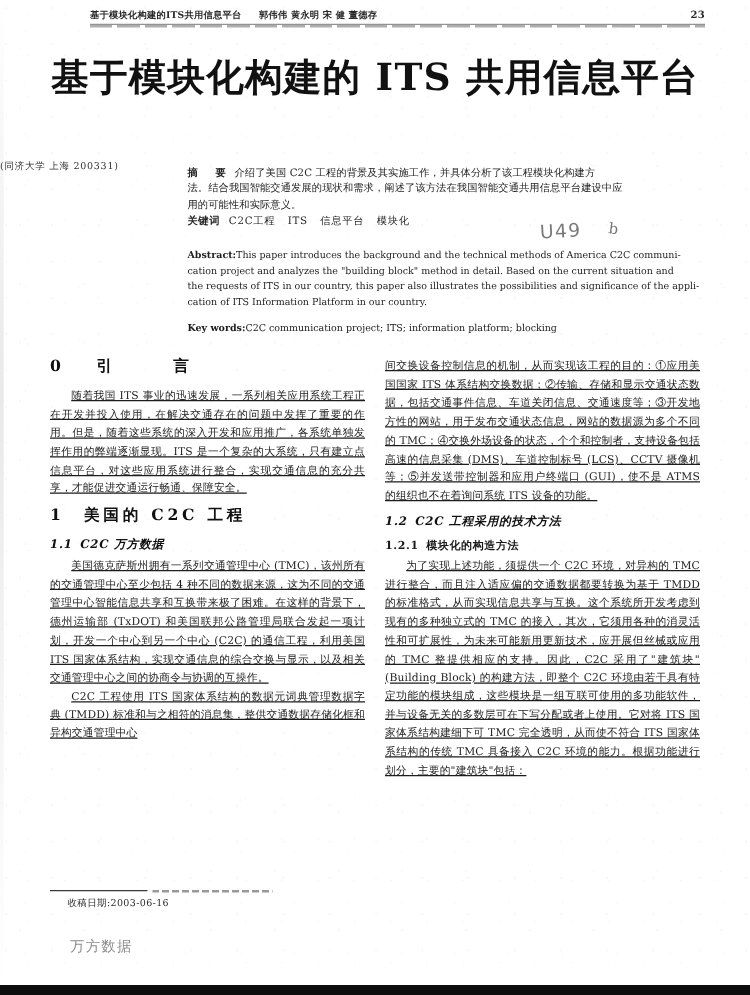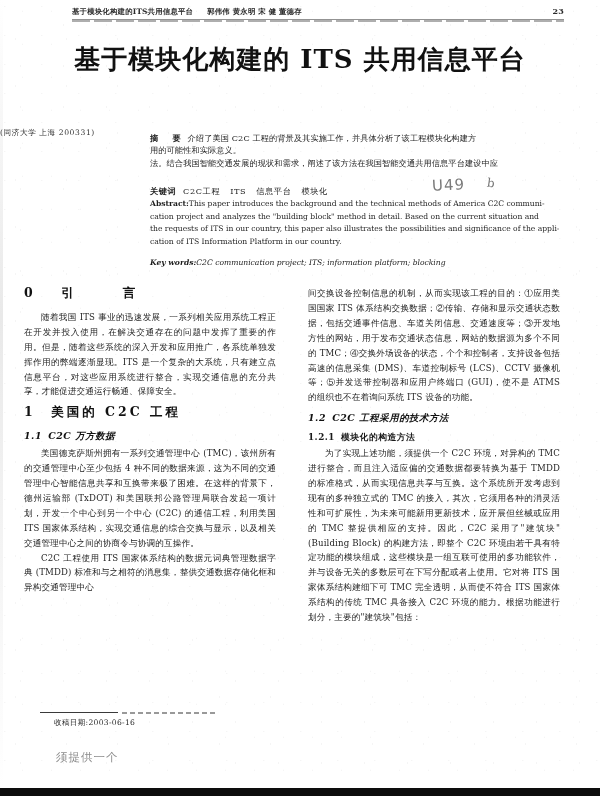--- a/index.html
+++ b/index.html
@@ -52,21 +52,21 @@
       #9a9a9a 0 18px, transparent 18px 22px);
     opacity: .8;
   }
 
   
   .doc-title {
     position: absolute;
     left: 0; right: 0;
     top: 42px;
     text-align: center;
-    font-size: 26px;
+    font-size: 30px;
     font-weight: 700;
     letter-spacing: 1px;
     font-family: "DejaVu Serif", "Liberation Serif", serif;
     color: #111;
   }
   .authors {
     position: absolute;
     left: 0; right: 0;
     top: 88px;
     text-align: center;
@@ -101,21 +101,21 @@
     color: #242424;
     filter: blur(.3px);
     white-space: nowrap;
   }
   .abs-lbl {
     font-weight: 700;
     letter-spacing: 3px;
     margin-right: 4px;
   }
   .kw-line {
-    margin-top: 17px;
+    margin-top: 2px;
     font-size: 8.2px;
     letter-spacing: .6px;
     color: #242424;
     filter: blur(.3px);
   }
   .kw-line .kw-lbl { font-weight: 700; letter-spacing:.5px; margin-right: 7px;}
   .kw-line .kw-item { margin-right: 10px; }
 
   .en-block {
     position: absolute;
@@ -128,21 +128,20 @@
     line-height: 12.6px;
     color: #1f1f1f;
     filter: blur(.32px);
     text-align: justify;
   }
   .en-line b { font-weight: 700; }
   .en-kw {
     margin-top: 10px;
     font-size: 7.6px;
     filter: blur(.32px);
-    font-style: italic;
   }
 
   
   .handwrite {
     position: absolute;
     top: 176px;
     left: 432px;
     font-family: "DejaVu Sans", sans-serif;
     font-size: 15px;
     color: #555;
@@ -163,21 +162,21 @@
 
   
   .col {
     position: absolute;
     top: 286px;
     width: 252px;
     font-size: 8.6px;
     line-height: 14.9px;
     color: #1d1d1d;
   }
-  .col-left  { left: 24px; }
+  .col-left  { left: 40px; }
   .col-right { left: 308px; }
 
   .h1 {
     font-size: 12.5px;
     font-weight: 700;
     letter-spacing: 3px;
     margin: 0 0 9px 0;
     color: #111;
   }
   .h1.spaced { letter-spacing: 8px; }
@@ -196,20 +195,21 @@
     margin: 4px 0 1px 0;
     color: #1a1a1a;
   }
   .h2 .num, .h3 .num { margin-right: 6px; }
   p.para {
     margin: 0;
     text-indent: 17px;
     text-align: justify;
     filter: blur(.2px);
     letter-spacing: .15px;
+    text-decoration: underline;
   }
   p.para.cont { text-indent: 0; }
   .gap { height: 6px; }
 
   
   .footnote-rule {
     position: absolute;
     left: 40px;
     top: 712px;
     width: 78px;
@@ -282,22 +282,22 @@
     <span class="rh-page">23</span>
   </div>
   <div class="header-rule"></div>
   <div class="header-rule dashed"></div>
 
   <div class="doc-title">基于模块化构建的 ITS 共用信息平台</div>
   <div class="affiliation">(同济大学  上海 200331)</div>
 
   <div class="abstract-block">
     <div class="abs-line"><span class="abs-lbl">摘　要</span><span>介绍了美国 C2C 工程的背景及其实施工作，并具体分析了该工程模块化构建方</span></div>
+    <div class="abs-line">法。结合我国智能交通发展的现状和需求，阐述了该方法在我国智能交通共用信息平台建设中应</div>
     <div class="abs-line">用的可能性和实际意义。</div>
-    <div class="abs-line">法。结合我国智能交通发展的现状和需求，阐述了该方法在我国智能交通共用信息平台建设中应</div>
     <div class="kw-line">
       <span class="kw-lbl">关键词</span><span class="kw-item">C2C工程</span><span class="kw-item">ITS</span><span class="kw-item">信息平台</span><span class="kw-item">模块化</span>
     </div>
   </div>
 
   <div class="handwrite">U49</div>
   <div class="handwrite-2">b</div>
 
   <div class="en-block">
     <div class="en-line"><b>Abstract:</b><span>This paper introduces the background and the technical methods of America C2C communi-</span></div>
@@ -321,17 +321,17 @@
     <p class="para cont">间交换设备控制信息的机制，从而实现该工程的目的：①应用美国国家 ITS 体系结构交换数据；②传输、存储和显示交通状态数据，包括交通事件信息、车道关闭信息、交通速度等；③开发地方性的网站，用于发布交通状态信息，网站的数据源为多个不同的 TMC；④交换外场设备的状态，个个和控制者，支持设备包括高速的信息采集 (DMS)、车道控制标号 (LCS)、CCTV 摄像机等；⑤并发送带控制器和应用户终端口 (GUI)，使不是 ATMS 的组织也不在着询问系统 ITS 设备的功能。</p>
     <div class="h2"><span class="num">1.2</span><span>C2C 工程采用的技术方法</span></div>
     <div class="h3"><span class="num">1.2.1</span><span>模块化的构造方法</span></div>
     <p class="para">为了实现上述功能，须提供一个 C2C 环境，对异构的 TMC 进行整合，而且注入适应偏的交通数据都要转换为基于 TMDD 的标准格式，从而实现信息共享与互换。这个系统所开发考虑到现有的多种独立式的 TMC 的接入，其次，它须用各种的消灵活性和可扩展性，为未来可能新用更新技术，应开展但丝械或应用的 TMC 整提供相应的支持。因此，C2C 采用了"建筑块"(Building Block) 的构建方法，即整个 C2C 环境由若干具有特定功能的模块组成，这些模块是一组互联可使用的多功能软件，并与设备无关的多数层可在下写分配或者上使用。它对将 ITS 国家体系结构建细下可 TMC 完全透明，从而使不符合 ITS 国家体系结构的传统 TMC 具备接入 C2C 环境的能力。根据功能进行划分，主要的"建筑块"包括：</p>
   </div>
 
   <div class="footnote-rule"></div>
   <div class="footnote-rule dots"></div>
   <div class="footnote">收稿日期:2003-06-16</div>
 
-  <div class="watermark">须提供一个</div>
+  <div class="watermark">万方数据</div>
 
   <div class="scan-noise"></div>
   <div class="bottom-bar"></div>
 </div>
 
 </body></html>

